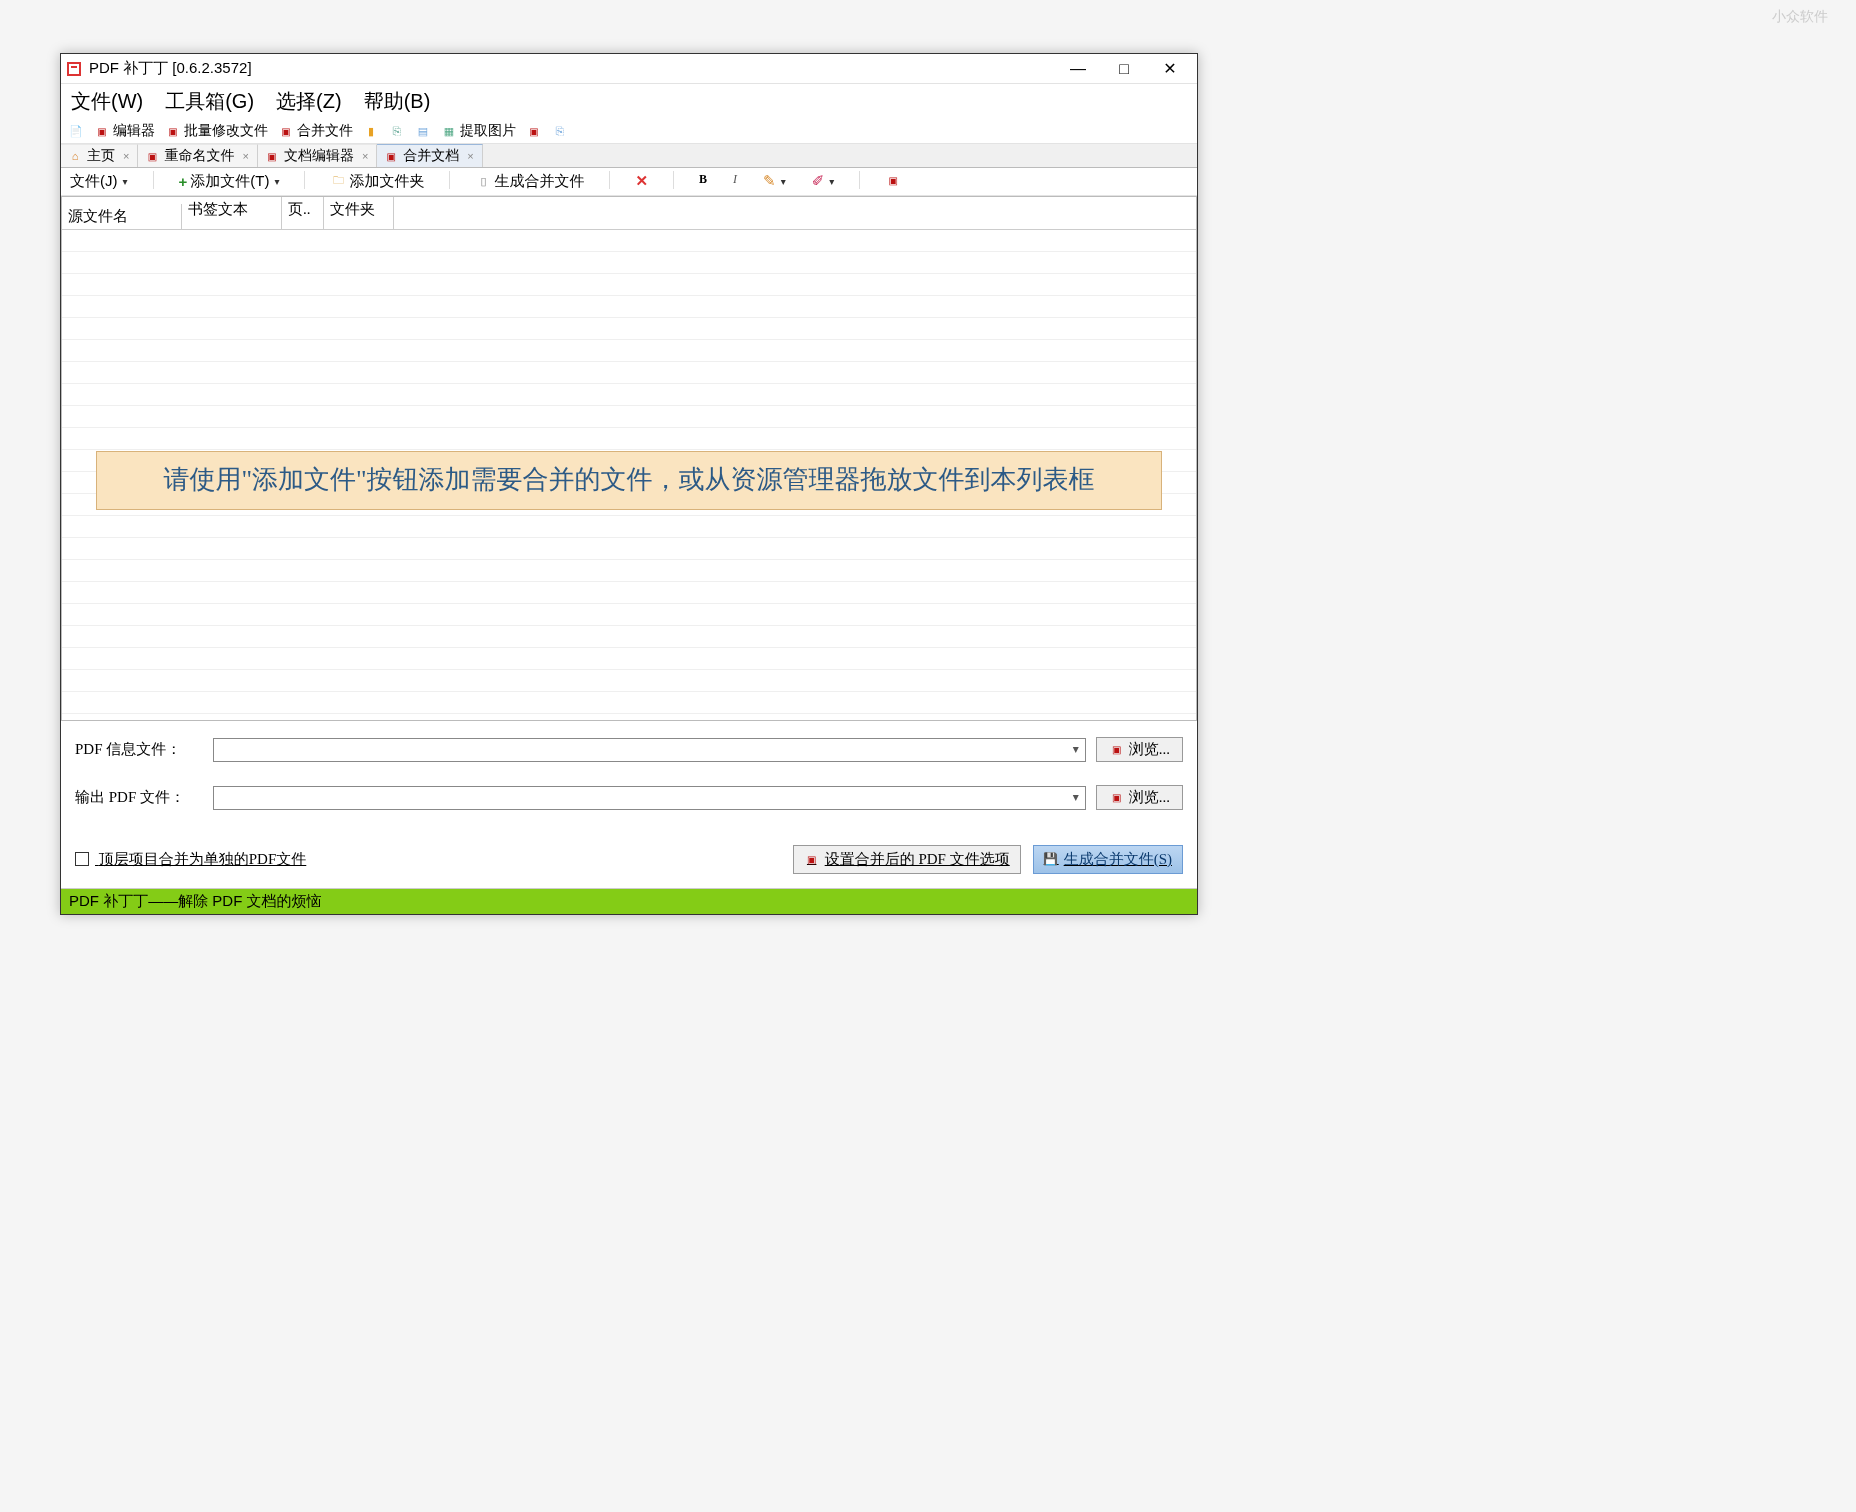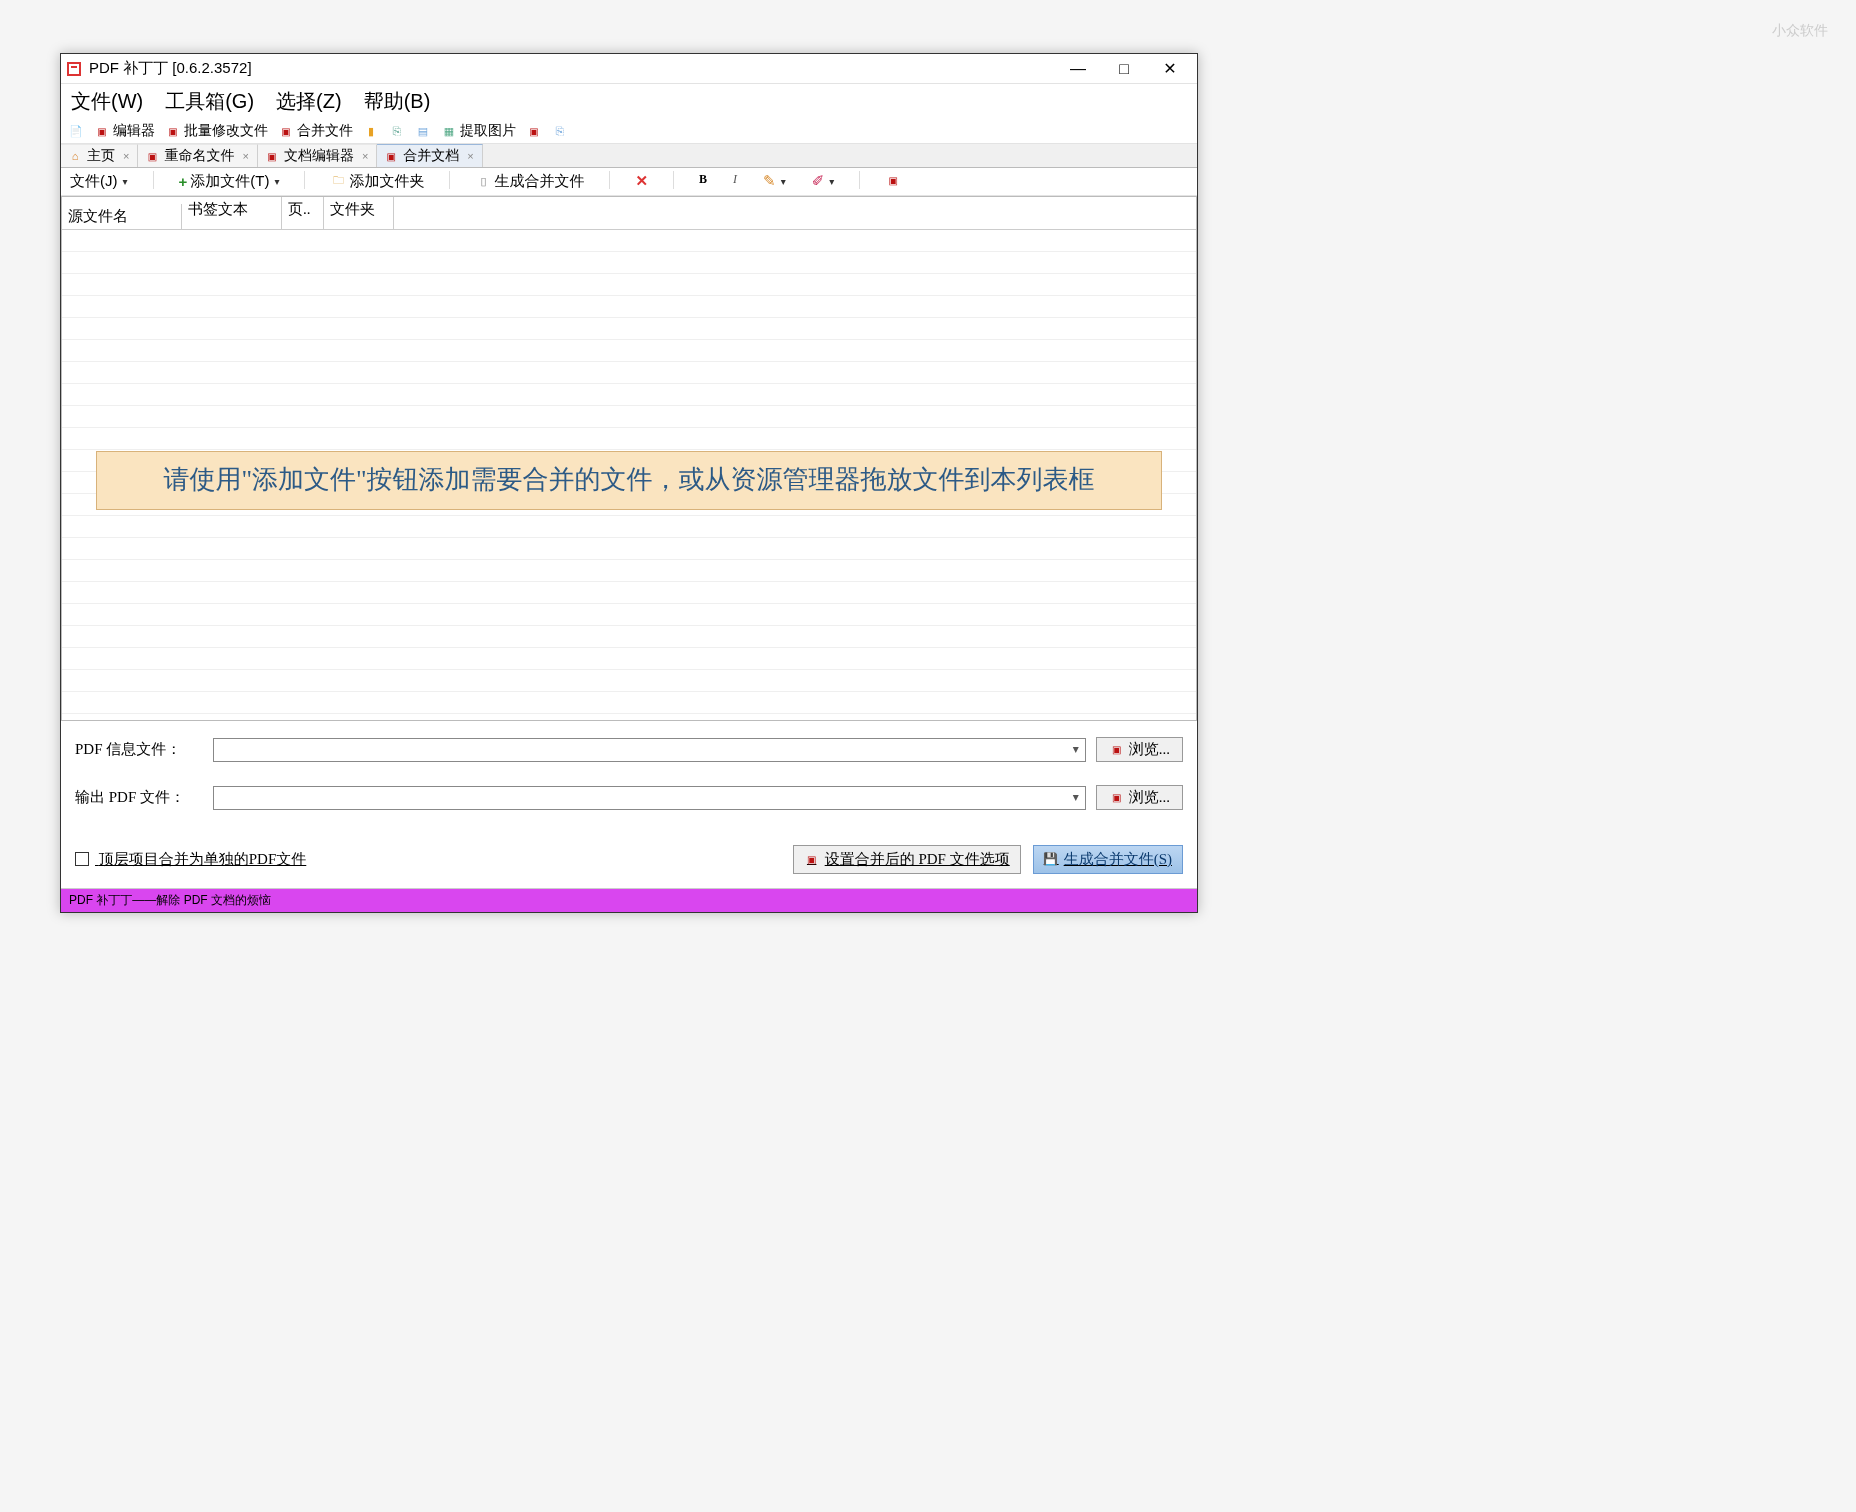--- a/index.html
+++ b/index.html
@@ -7,21 +7,21 @@
     font-family: "Microsoft YaHei", "SimSun", Arial, sans-serif;
     font-size: 13px;
     background: #f5f5f5;
     width: 1856px;
     height: 1512px;
     position: relative;
     color: #000;
   }
   .watermark {
     position: absolute;
-    top: 22px;
+    top: 8px;
     right: 28px;
     color: #ccc;
     font-size: 14px;
   }
   .window {
     position: absolute;
     left: 60px;
     top: 53px;
     width: 1138px;
     background: #fff;
@@ -194,23 +194,23 @@
   }
   .btn.primary {
     background:linear-gradient(#bcd6f2,#9dc2e8);
     border:1px solid #6b9bd4;
     color:#0b3a6e;
   }
   .save-ico { color:#3367b5;font-size:12px; }
   
   .statusbar {
     border-top:1px solid #ccc;
-    background:#d946ef;
+    background:#84cc16;
     padding:3px 8px;
-    font-size:12px;
+    font-size:15px;
   }
   svg { display:block; }
 </style>
 </head>
 <body>
 
 <div class="watermark">小众软件</div>
 
 <div class="window">
 

